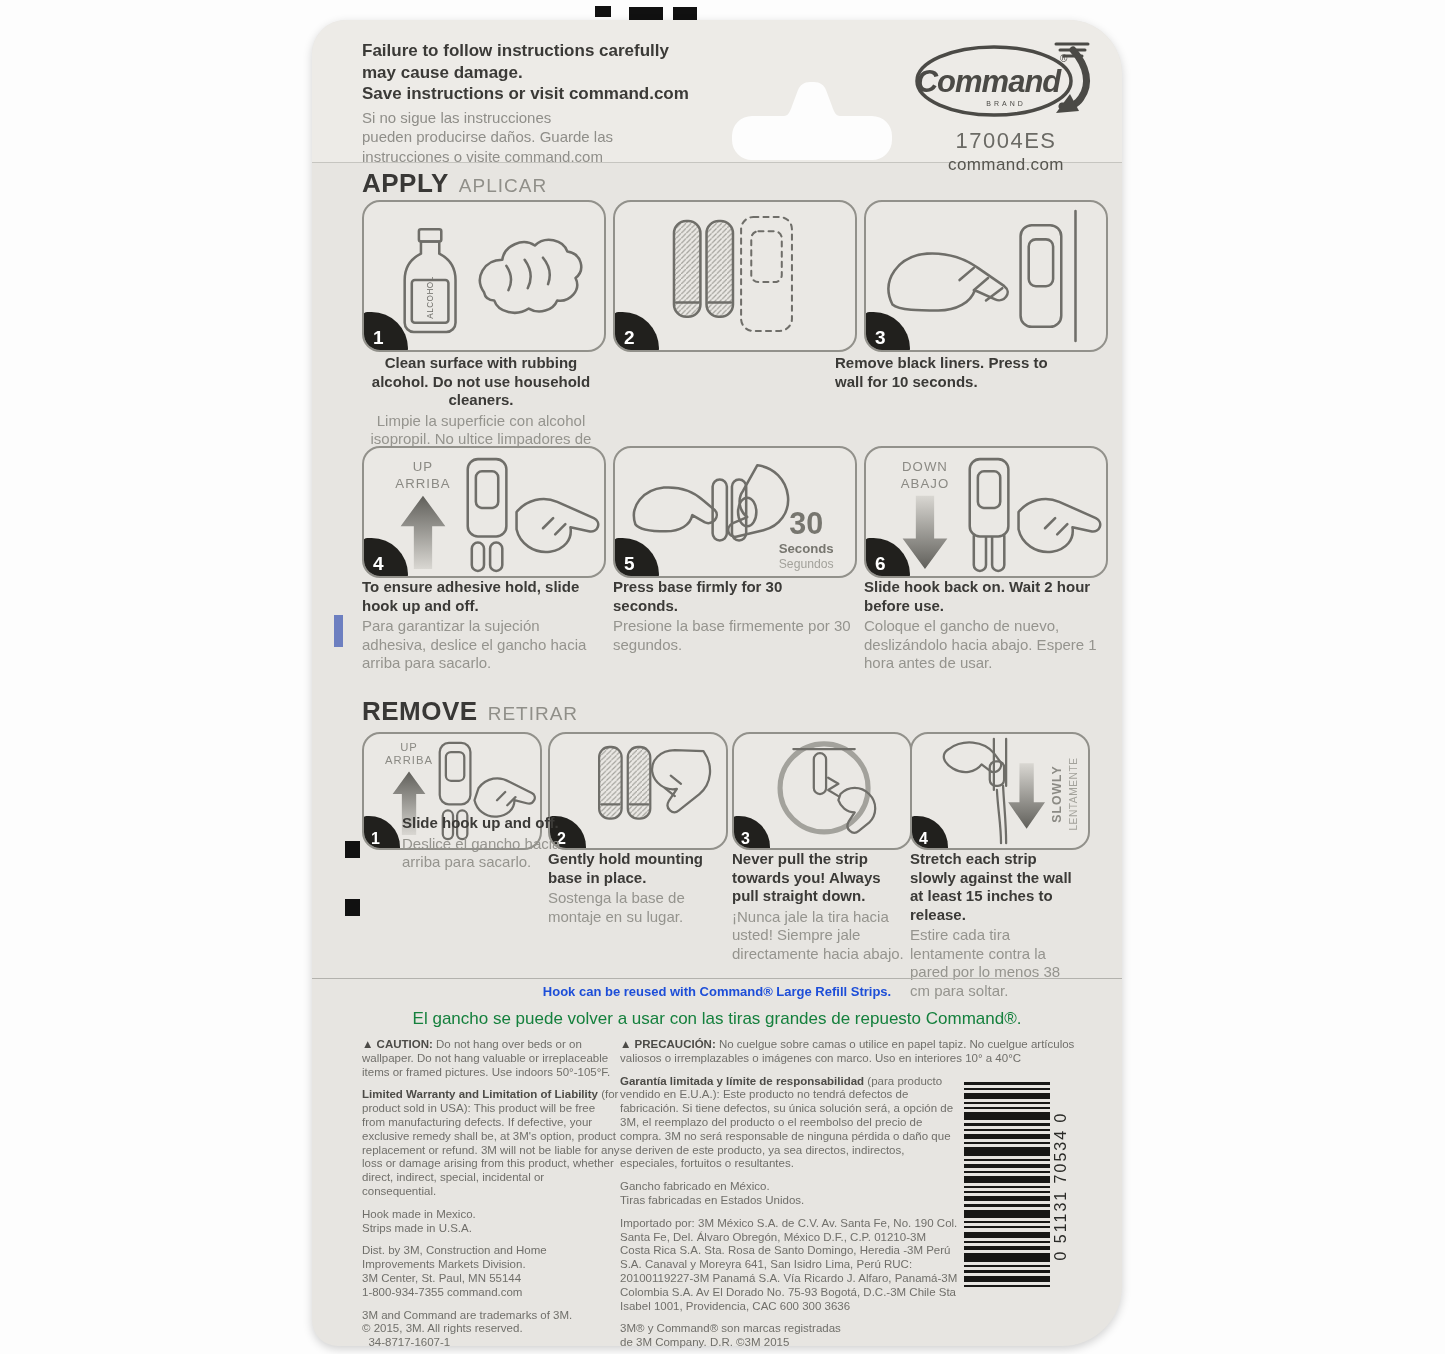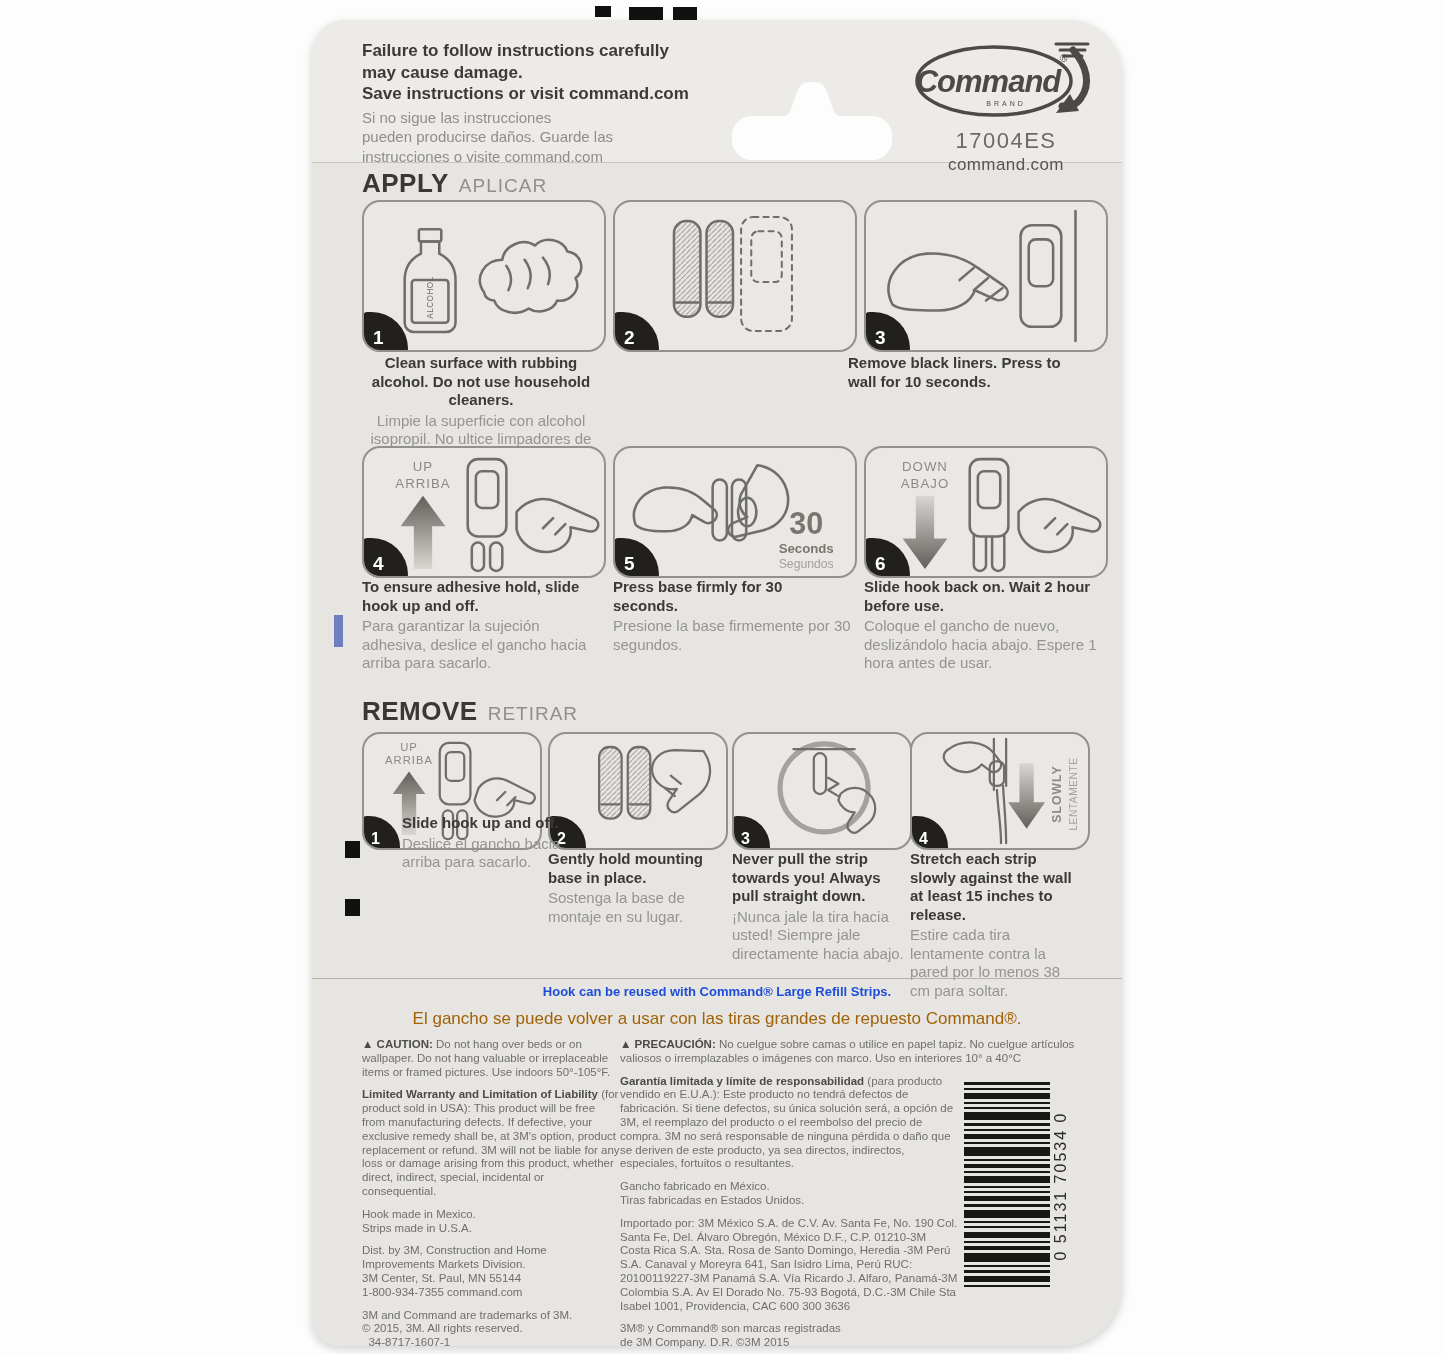--- a/index.html
+++ b/index.html
@@ -23,21 +23,21 @@
   .step-card svg{position:absolute;left:0;top:0;width:100%;height:100%;}
   .badge{position:absolute;left:-2px;bottom:-2px;width:46px;height:40px;background:#21201d;
     border-radius:6px 40px 4px 16px;color:#fff;font-weight:700;font-size:19px;
     display:flex;align-items:flex-end;padding:0 0 3px 11px;box-sizing:border-box;}
   .badge.sm{width:38px;height:34px;font-size:16px;padding:0 0 2px 9px;}
   .step-text{position:absolute;}
   .step-en{font-weight:700;font-size:15px;line-height:18.5px;color:#3b3a37;}
   .step-es{font-size:15px;line-height:18.5px;color:#95948e;margin-top:2px;}
   .divider{position:absolute;left:0;right:0;height:0;border-top:1px solid #b3b2ad;}
   .reuse-en{position:absolute;left:0;right:0;text-align:center;font-weight:700;font-size:13px;color:#1d4ed8;}
-  .reuse-es{position:absolute;left:0;right:0;text-align:center;font-size:17px;color:#a16207;}
+  .reuse-es{position:absolute;left:0;right:0;text-align:center;font-size:17px;color:#15803d;}
   .fp{font-size:11.5px;line-height:13.8px;color:#706f6a;margin:0 0 9px 0;}
   .fp-bold{font-weight:700;color:#4c4b47;}
   .fp-col{position:absolute;}
   .mark{position:absolute;background:#111;}
   .mark-blue{position:absolute;background:#6d7fc0;}
   svg text{font-family:"Liberation Sans",sans-serif;}
 </style>
 </head>
 <body>
 
@@ -138,21 +138,21 @@
       </svg>
       <div class="badge">
           <span>3</span>
         </div>
     </div>
 
     <div class="step-text" style="left:50px;top:334px;width:238px;text-align:center;">
       <div class="step-en">Clean surface with rubbing alcohol. Do not use household cleaners.</div>
       <div class="step-es">Limpie la superficie con alcohol isopropil. No ultice limpadores de uso doméstico.</div>
     </div>
-    <div class="step-text" style="left:536px;top:334px;width:238px;">
+    <div class="step-text" style="left:523px;top:334px;width:238px;">
       <div class="step-en">Remove black liners. Press to wall for 10 seconds.</div>
     </div>
 
     <div class="step-card" style="left:50px;top:426px;width:240px;height:128px;">
       <svg viewBox="0 0 236 124">
         <defs>
             <linearGradient id="gU4" x1="0" y1="0" x2="0" y2="1">
               <stop offset="0" stop-color="#605f5a"></stop>
               <stop offset="1" stop-color="#d9d7d2"></stop>
             </linearGradient>

